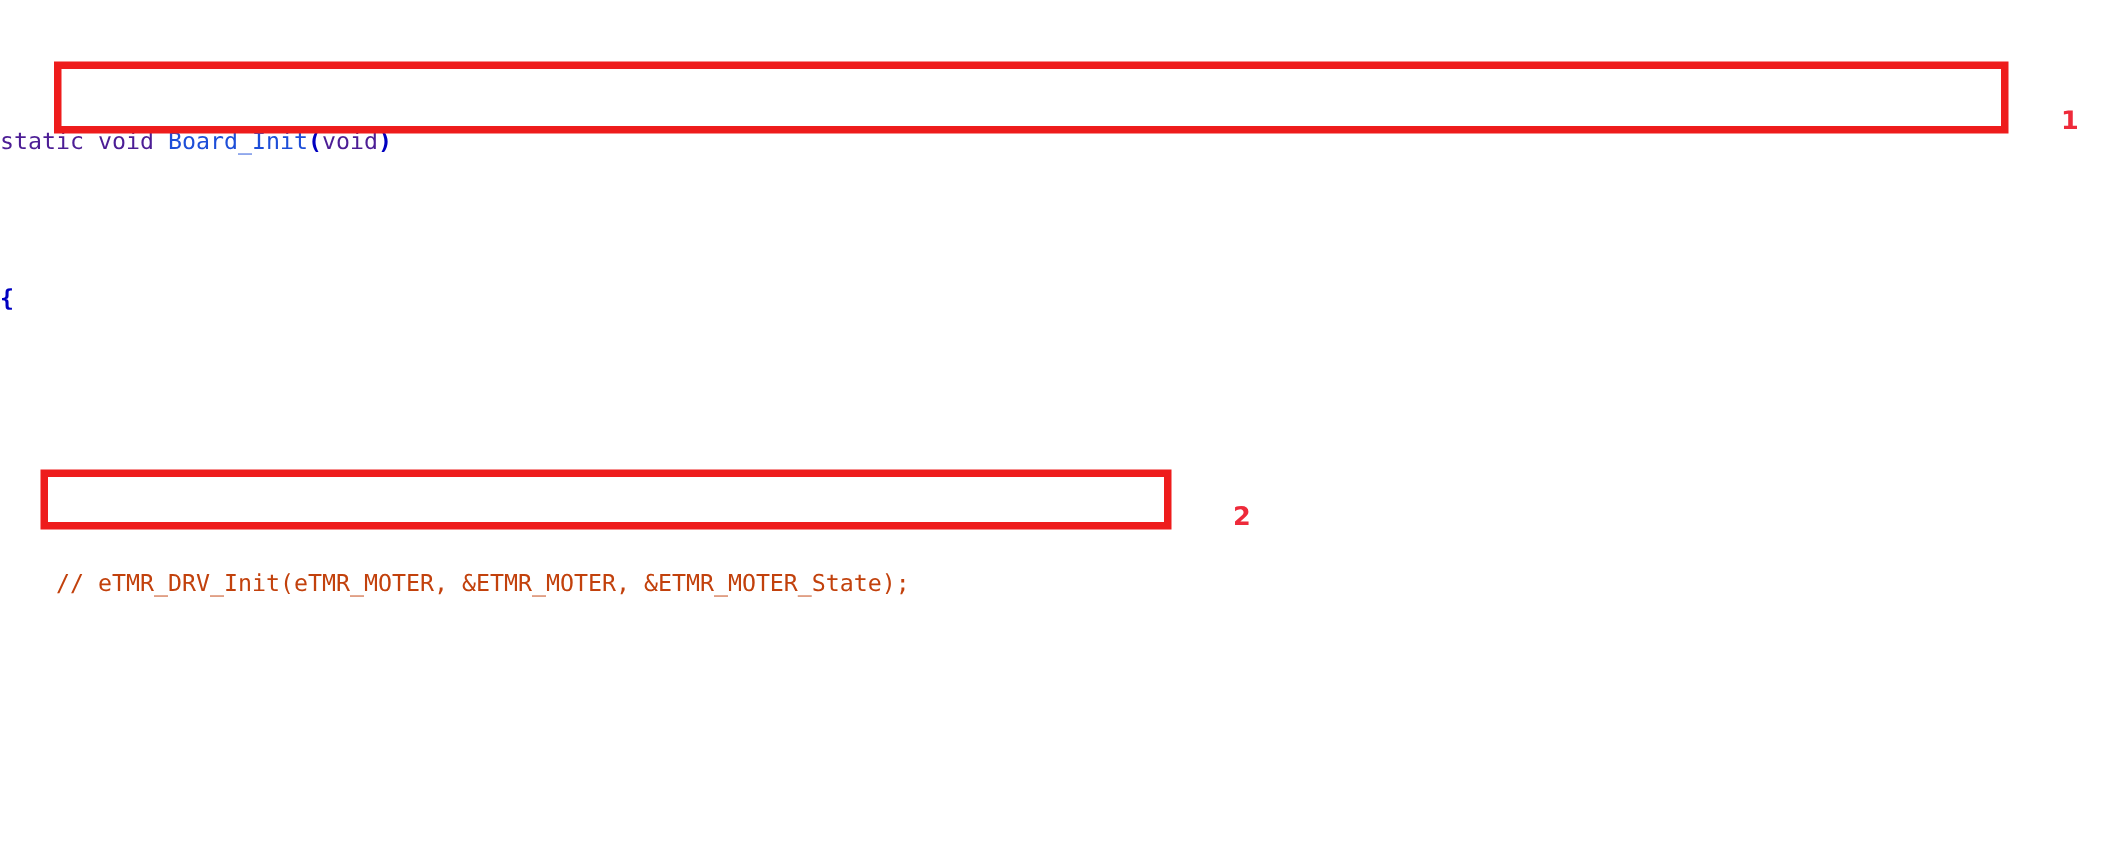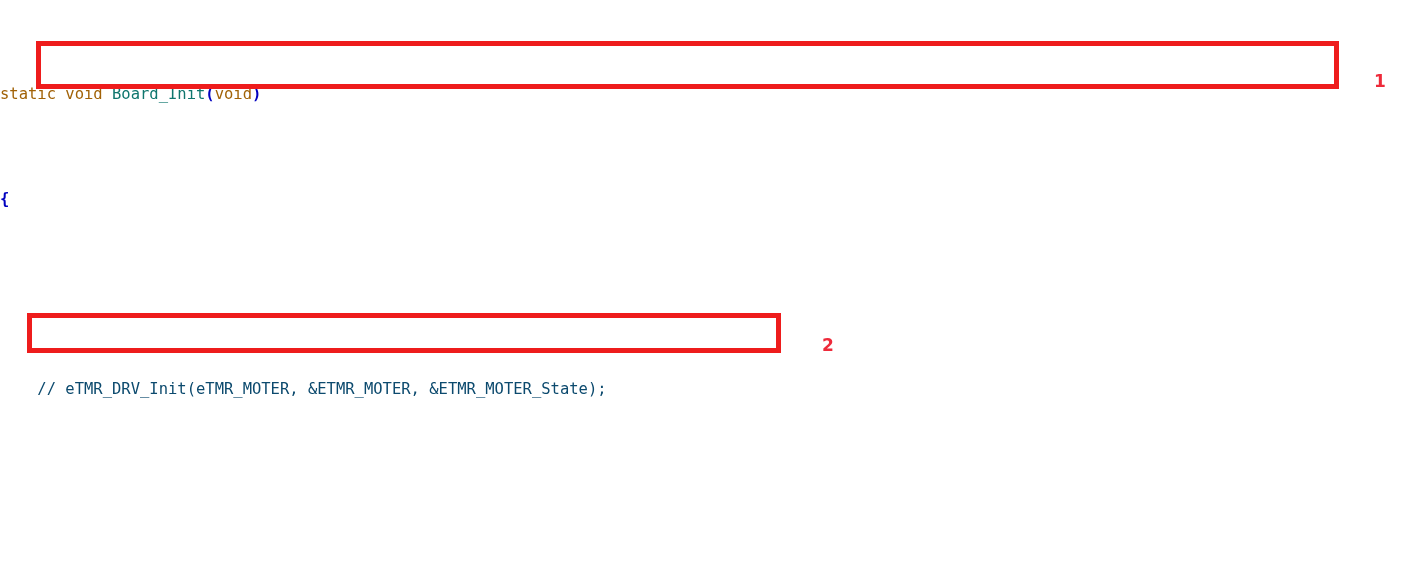--- a/index.html
+++ b/index.html
@@ -36,24 +36,24 @@
   }
 
   .line {
     height: 21.05px;
     white-space: pre;
     padding-left: 0px;
     position: relative;
   }
 
   
-  .kw       { color: #a16207; }  
+  .kw       { color: #4c1d95; }  
   .punct    { color: #0000c0; font-weight: bold; }  
-  .cmt      { color: #0c4a6e; }            
-  .id       { color: #0f766e; }
+  .cmt      { color: #c2410c; }            
+  .id       { color: #1d4ed8; }
 
   
   .redbox {
     position: absolute;
     border: 5px solid #ee1c1c;
     box-sizing: border-box;
     background: transparent;
     pointer-events: none;
   }
   #redbox-1 { left: 36px;  top: 41px;  width: 1303px; height: 48px; }

